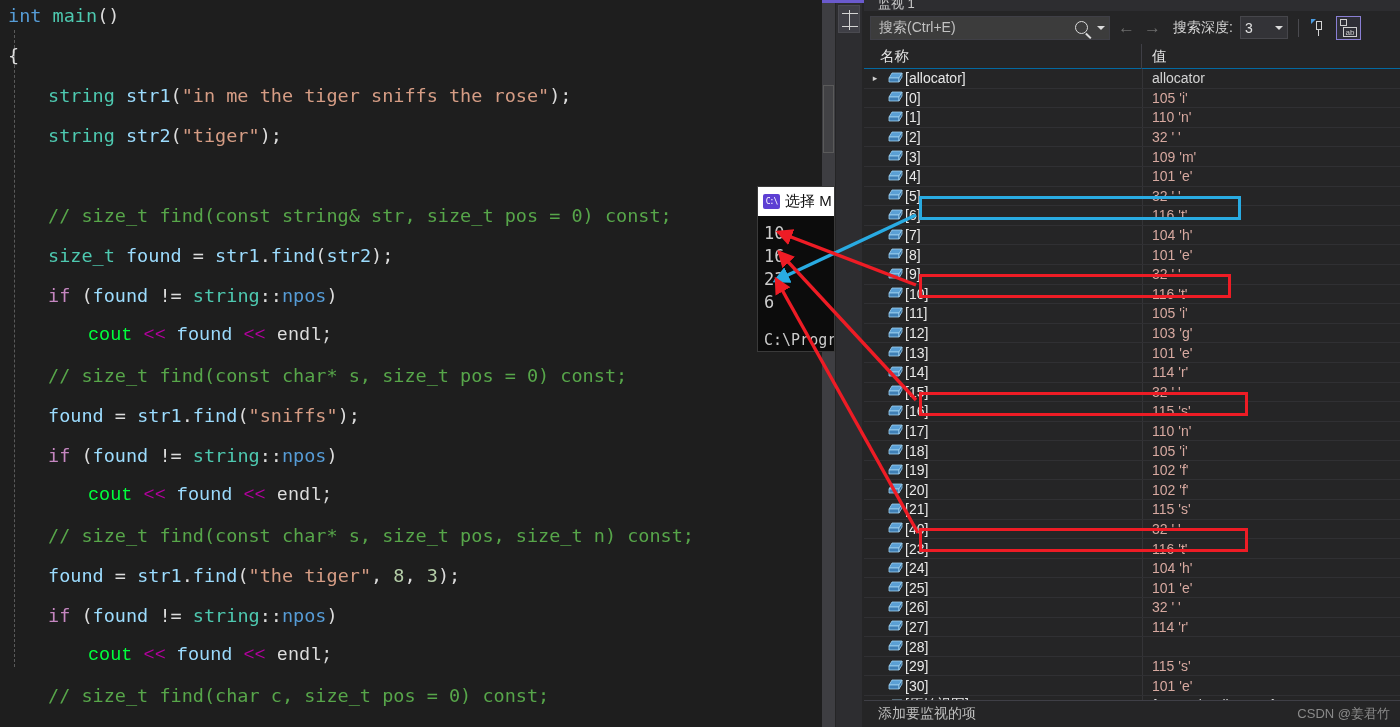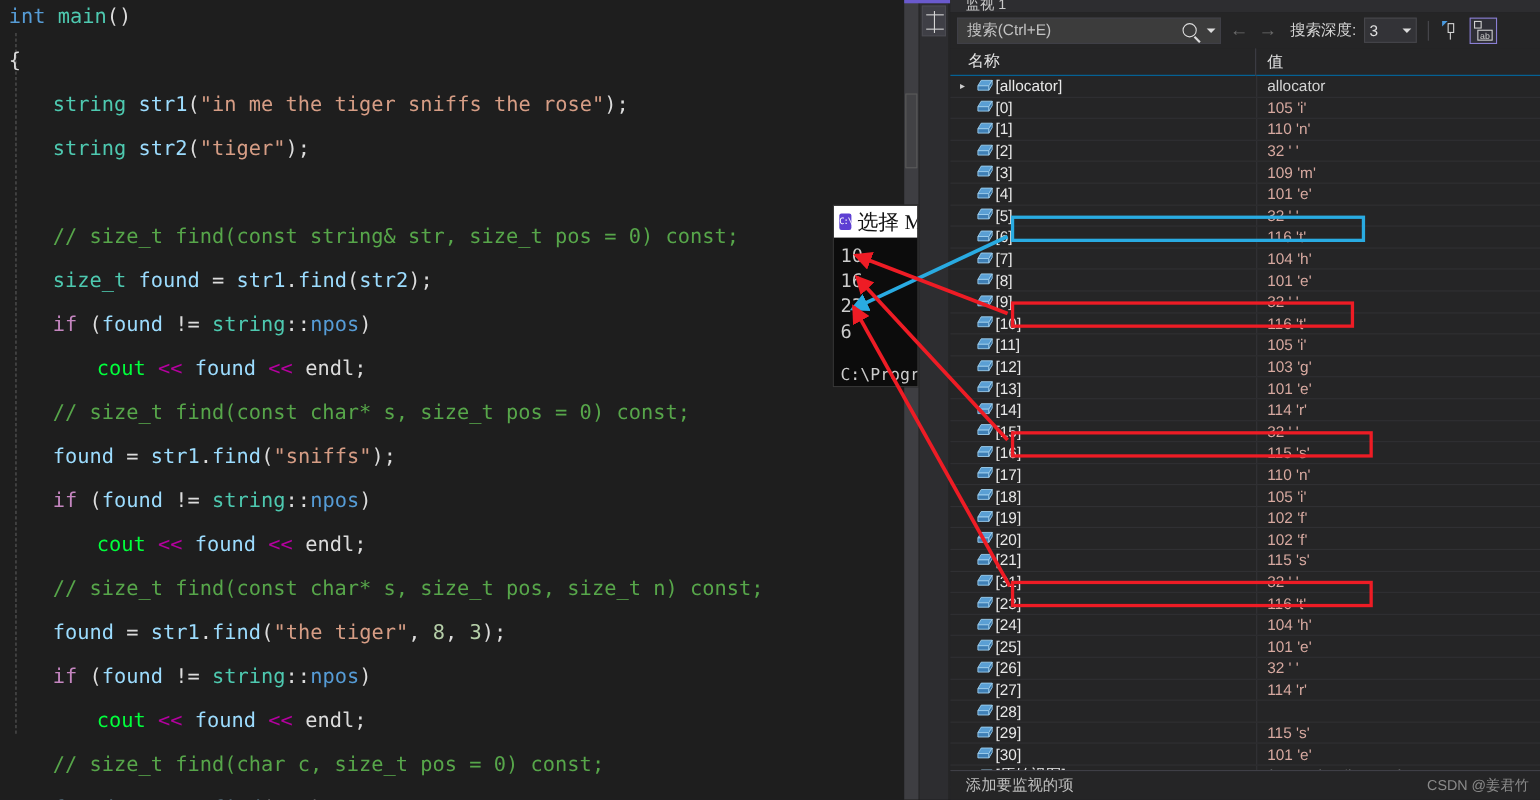--- a/index.html
+++ b/index.html
@@ -13,21 +13,21 @@
     background:#1e1e1e; overflow:hidden;
   }
   .code {
     position:absolute; left:0; top:-4px; width:822px;
     font-family:"DejaVu Sans Mono","Liberation Mono",monospace;
     font-size:18.5px; line-height:40px; white-space:pre;
     letter-spacing:0px;
   }
   .ln { display:block; height:40px; padding-left:8px; position:relative; }
   .ind1 { padding-left:48px; }
-  .ind2 { padding-left:88px; }
+  .ind2 { padding-left:88px;font-family:Liberation Mono, monospace; }
 
   .kw   { color:#569cd6; }
   .kwp  { color:#c586c0; }
   .typ  { color:#4ec9b0; }
   .var  { color:#9cdcfe; }
   .str  { color:#d69d85; }
   .cmt  { color:#57a64a; }
   .num  { color:#b5cea8; }
   .pun  { color:#dcdcdc; }
   .opp  { color:#b4009e; }
@@ -62,22 +62,22 @@
   .console {
     position:absolute; left:757px; top:186px; width:78px; height:166px;
     background:#0c0c0c; border:1px solid #3a3a3a; overflow:hidden; z-index:20;
   }
   .console-title {
     height:29px; background:#ffffff; display:flex; align-items:center; padding-left:5px; gap:5px;
   }
   .cmd-icon { width:17px; height:15px; background:#5d3fd3; border-radius:2px;
               color:#fff; font-size:8px; font-family:"DejaVu Sans Mono",monospace;
               display:flex; align-items:center; justify-content:center; letter-spacing:-1px;}
-  .console-title-text { font-size:19px; color:#111; white-space:nowrap;
-                        font-family:Liberation Serif, serif;}
+  .console-title-text { font-size:15px; color:#111; white-space:nowrap;
+                        font-family:Liberation Sans, sans-serif;}
   .console-body {
     padding:6px 0 0 6px; color:#cccccc;
     font-family:"DejaVu Sans Mono","Liberation Mono",monospace;
     font-size:17px; line-height:23px; white-space:nowrap;
   }
   .console-path { margin-top:16px; font-size:15px; line-height:21px; }
 
   
   .watch {
     position:absolute; left:864px; top:0; width:536px; height:727px; background:#252526;
@@ -518,21 +518,21 @@
         </div>
         <div class="wrow">
           <span class="expander"></span>
           <span class="cube">
             <svg width="15" height="13" viewBox="0 0 15 13">
               <polygon points="4,1 14,1 11,6 1,6" fill="#5a9fd4" stroke="#9fd0f0" stroke-width="0.8"></polygon>
               <polygon points="1,6 11,6 11,10 1,10" fill="#3f7fb5" stroke="#9fd0f0" stroke-width="0.8"></polygon>
               <polygon points="11,6 14,1 14,5 11,10" fill="#2f6a9b" stroke="#9fd0f0" stroke-width="0.8"></polygon>
             </svg>
           </span>
-          <span class="wname">[31]</span>
+          <span class="wname">[40]</span>
           <span class="coldiv"></span>
           <span class="wval">32 ' '</span>
         </div>
         <div class="wrow">
           <span class="expander"></span>
           <span class="cube">
             <svg width="15" height="13" viewBox="0 0 15 13">
               <polygon points="4,1 14,1 11,6 1,6" fill="#5a9fd4" stroke="#9fd0f0" stroke-width="0.8"></polygon>
               <polygon points="1,6 11,6 11,10 1,10" fill="#3f7fb5" stroke="#9fd0f0" stroke-width="0.8"></polygon>
               <polygon points="11,6 14,1 14,5 11,10" fill="#2f6a9b" stroke="#9fd0f0" stroke-width="0.8"></polygon>

